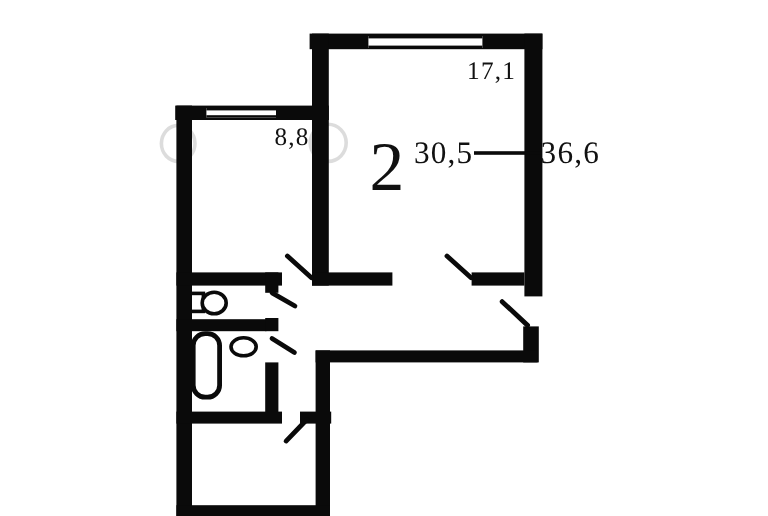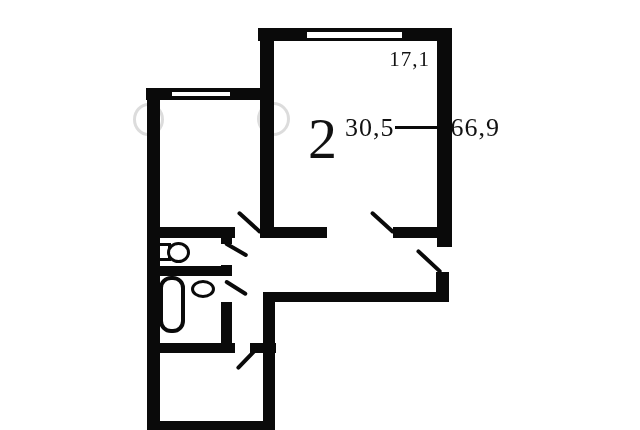--- a/index.html
+++ b/index.html
@@ -80,23 +80,24 @@
   <div class="door" style="left:225px;top:279px;width:26px;transform:rotate(32deg);"></div>
   <div class="door" style="left:237px;top:367px;width:29px;transform:rotate(-46deg);"></div>
 
   <div class="fixture" style="left:156px;top:243px;width:15px;height:18px;"></div>
   <div class="fixture" style="left:167px;top:242px;width:23px;height:21px;border-radius:50%;"></div>
   <div class="fixture" style="left:159px;top:276px;width:26px;height:57px;border-radius:12px;border-width:4px;"></div>
   <div class="fixture" style="left:191px;top:280px;width:24px;height:18px;border-radius:50%;"></div>
 
   <div class="label area-label" style="left:350px;top:47px;width:80px;text-align:right;">17,1</div>
 
+  <div class="label area-label" style="left:190px;top:102px;width:68px;text-align:right;">8,8</div>
 
   <div class="label apt-label" style="left:308px;top:112px;">
     <span class="apt-rooms">2</span>
     <span class="apt-frac">
       <span class="num">30,5</span>
       <span class="bar"></span>
-      <span class="den">66,9</span>
+      <span class="den">36,6</span>
     </span>
   </div>
 
 </div>
 
 </body></html>

